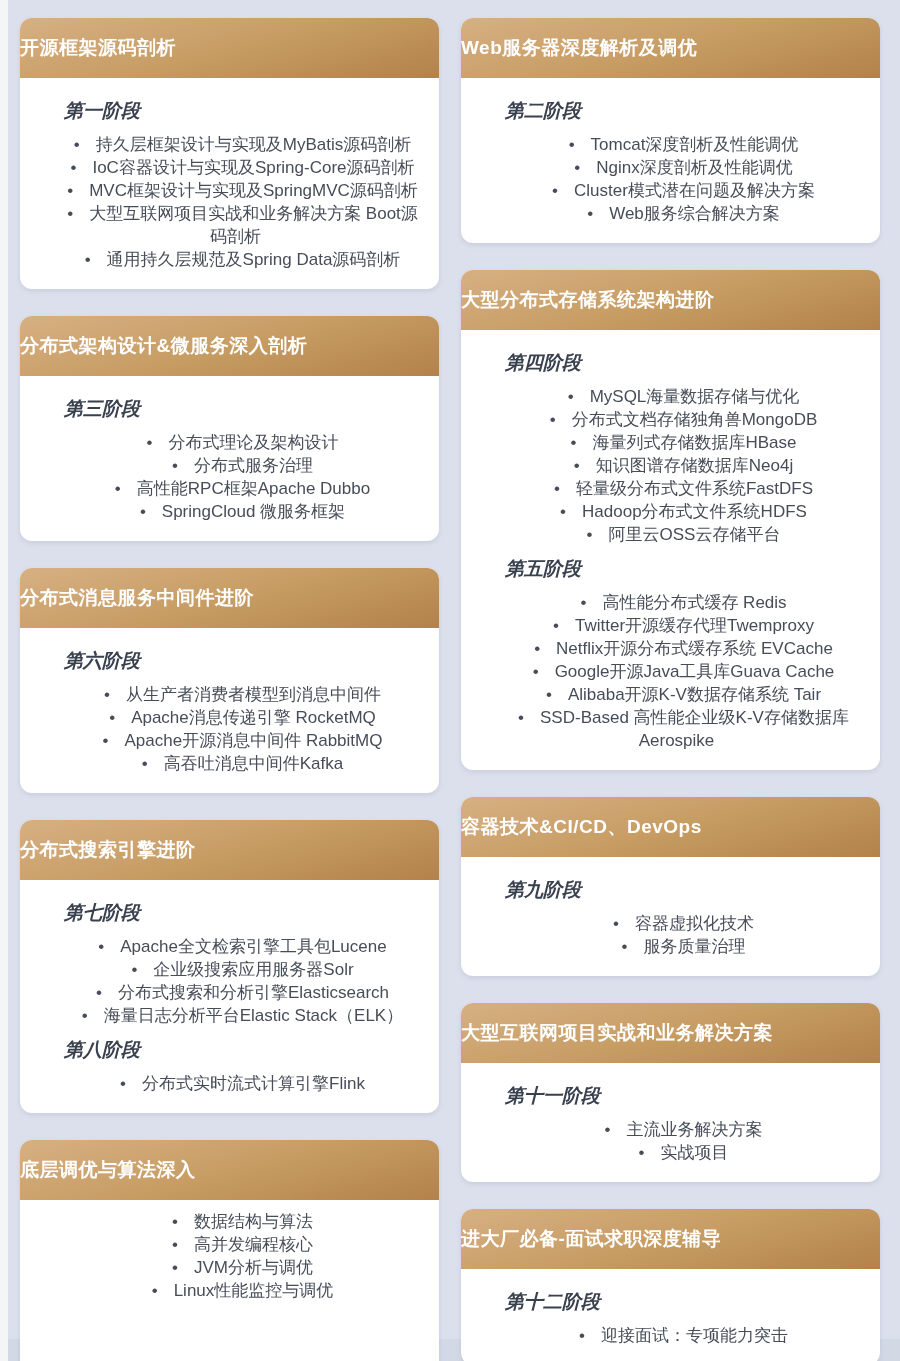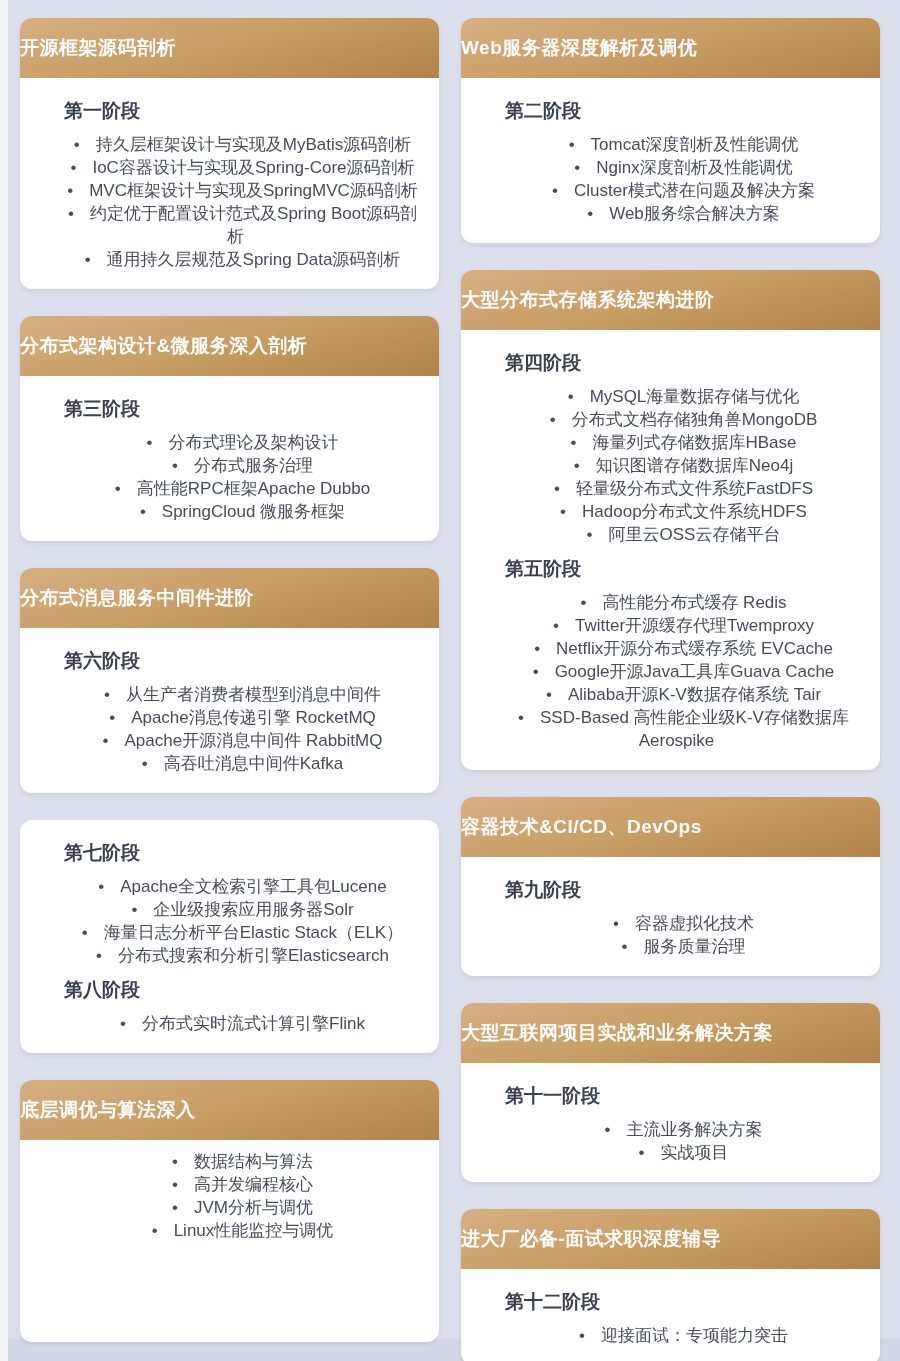--- a/index.html
+++ b/index.html
@@ -53,20 +53,21 @@
     letter-spacing:0.5px;
     text-align:center;
   }
   .card-body{
     padding:10px 20px 18px 32px;
   }
   .stage-title{
     color:var(--stage-text);
     font-size:19px;font-weight:bold;
     margin:10px 0 9px 12px;
+    font-style:italic;
   }
   .item-list{list-style:none;}
   .item{
     color:var(--item-text);
     font-size:17px;line-height:23px;text-align:center;
   }
   .item::before{
     content:"\2022";
     color:var(--item-text);
     font-size:17px;
@@ -86,21 +87,21 @@
   <div class="card">
     <div class="card-header">
       <div class="card-header-title">开源框架源码剖析</div>
     </div>
     <div class="card-body">
           <div class="stage-title">第一阶段</div>
           <ul class="item-list">
             <li class="item">持久层框架设计与实现及MyBatis源码剖析</li>
             <li class="item">IoC容器设计与实现及Spring-Core源码剖析</li>
             <li class="item">MVC框架设计与实现及SpringMVC源码剖析</li>
-            <li class="item">约定优于配置设计范式及Spring Boot源码剖析</li>
+            <li class="item">大型互联网项目实战和业务解决方案 Boot源码剖析</li>
             <li class="item">通用持久层规范及Spring Data源码剖析</li>
           </ul>
         </div>
   </div>
 
   <div class="card">
     <div class="card-header">
       <div class="card-header-title">分布式架构设计&amp;微服务深入剖析</div>
     </div>
     <div class="card-body">
@@ -123,27 +124,30 @@
           <ul class="item-list">
             <li class="item">从生产者消费者模型到消息中间件</li>
             <li class="item">Apache消息传递引擎 RocketMQ</li>
             <li class="item">Apache开源消息中间件 RabbitMQ</li>
             <li class="item">高吞吐消息中间件Kafka</li>
           </ul>
         </div>
   </div>
 
   <div class="card">
+    <div class="card-header">
+      <div class="card-header-title">分布式搜索引擎进阶</div>
+    </div>
     <div class="card-body">
           <div class="stage-title">第七阶段</div>
           <ul class="item-list">
             <li class="item">Apache全文检索引擎工具包Lucene</li>
             <li class="item">企业级搜索应用服务器Solr</li>
+            <li class="item">分布式搜索和分析引擎Elasticsearch</li>
             <li class="item">海量日志分析平台Elastic Stack（ELK）</li>
-            <li class="item">分布式搜索和分析引擎Elasticsearch</li>
           </ul>
           <div class="stage-title">第八阶段</div>
           <ul class="item-list">
             <li class="item">分布式实时流式计算引擎Flink</li>
           </ul>
         </div>
   </div>
 
   <div class="card">
     <div class="card-header">

